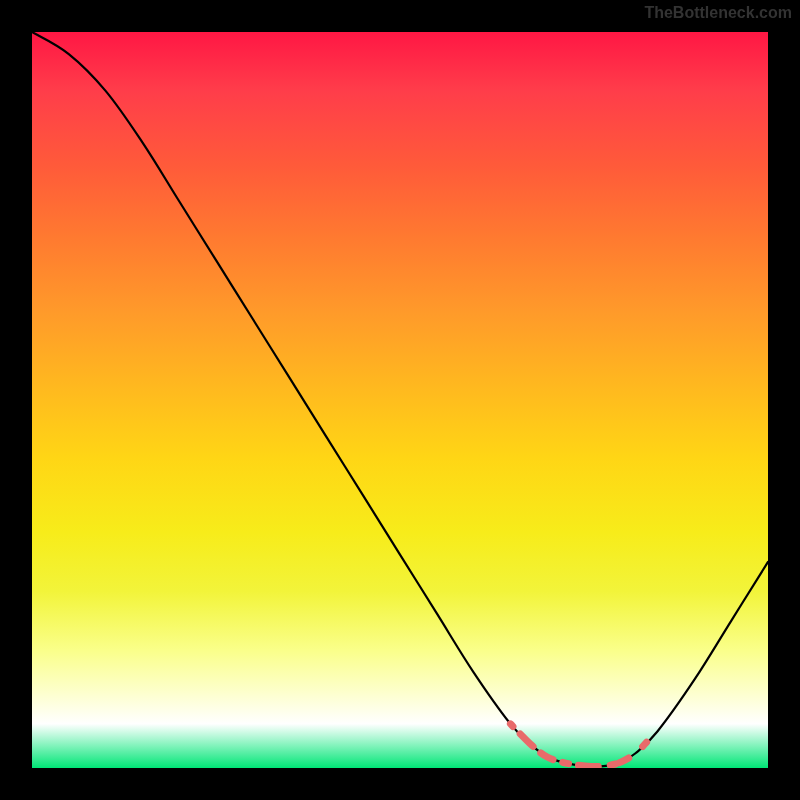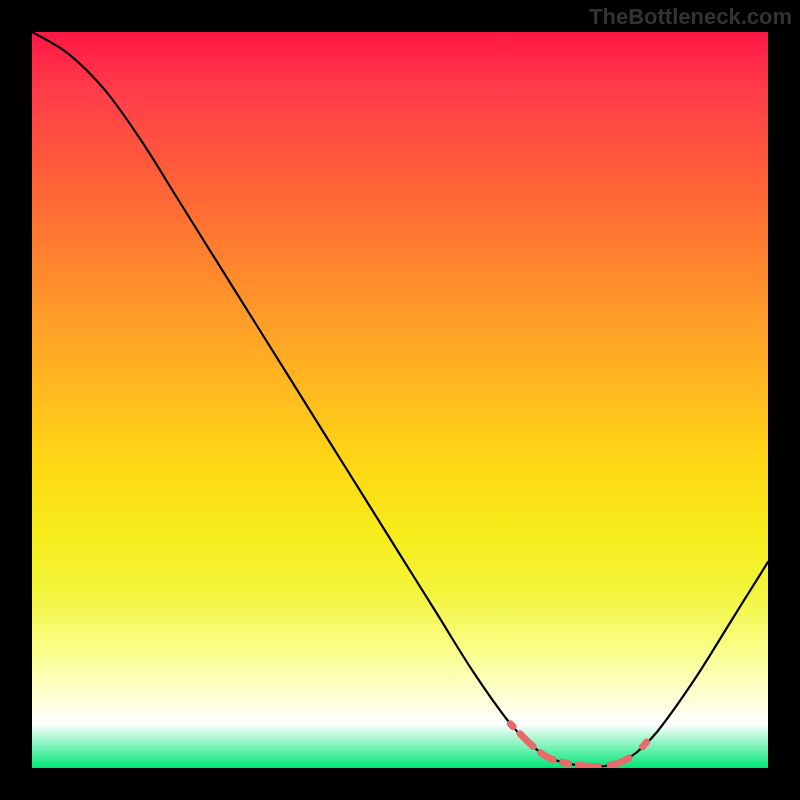--- a/index.html
+++ b/index.html
@@ -4,21 +4,21 @@
 <style>
   * { margin: 0; padding: 0; box-sizing: border-box; }
   html, body { width: 800px; height: 800px; background: #000; overflow: hidden; }
   .container { position: relative; width: 800px; height: 800px; background: #000; }
   .watermark {
     position: absolute;
     top: 4px;
     right: 8px;
     color: #333;
     font-family: Arial, Helvetica, sans-serif;
-    font-size: 22px;
+    font-size: 16px;
     font-weight: bold;
     z-index: 10;
   }
   .plot {
     position: absolute;
     left: 32px;
     top: 32px;
     width: 736px;
     height: 736px;
   }

